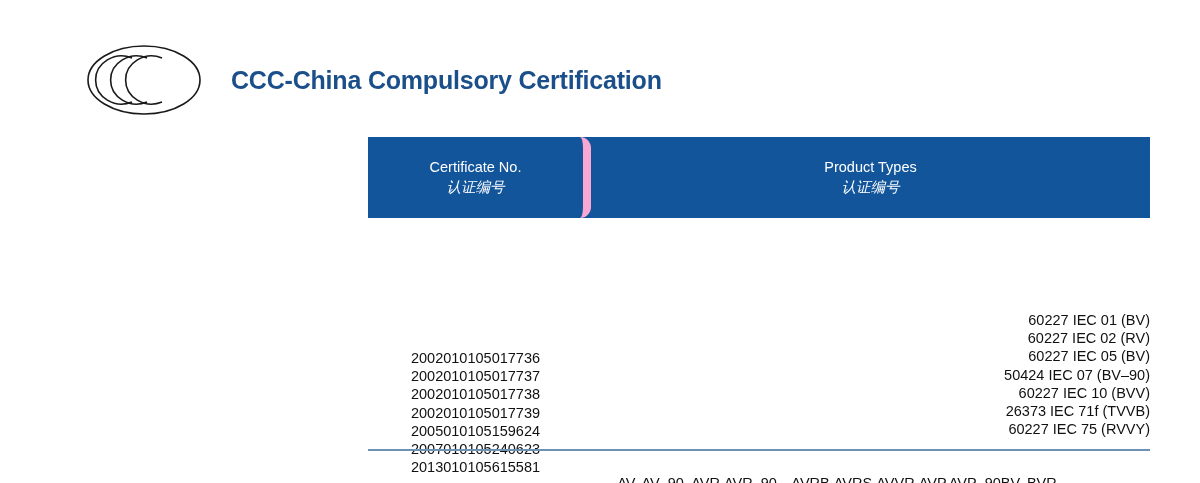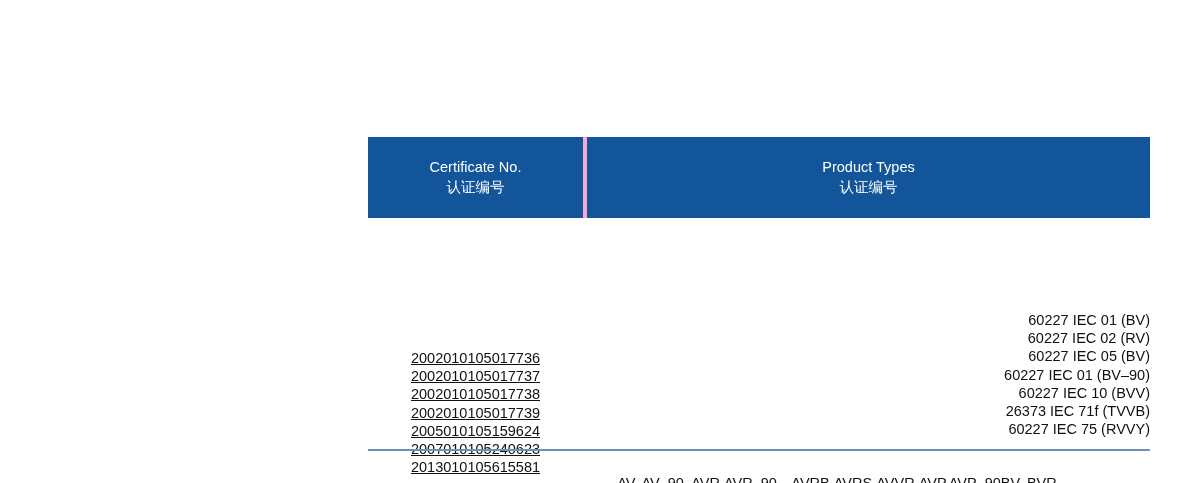--- a/index.html
+++ b/index.html
@@ -66,49 +66,50 @@
     align-items: center;
     justify-content: center;
     text-align: center;
     line-height: 1.35;
     font-size: 14.5px;
   }
 
   .th-cert {
     width: 215px;
     flex: 0 0 215px;
-    border-right: 4px solid #f9a8d4;
+    border-right: 8px solid #f9a8d4;
+    border-radius: 11px;
   }
 
   .th-prod {
     flex: 1 1 auto;
     text-align: right;
   }
 
   .th-line-cn {
     font-size: 14.5px;
+    font-style: italic;
   }
 
   .table-body {
     position: relative;
     min-height: 240px;
     padding-top: 0;
   }
 
   .cert-col {
     position: absolute;
     left: 0;
     top: 131px;
     width: 215px;
     text-align: center;
     font-size: 14.5px;
     line-height: 18.2px;
     color: #111111;
     white-space: nowrap;
-    text-decoration: underline;
   }
 
   .prod-col {
     position: absolute;
     left: 215px;
     top: 93px;
     width: 567px;
     text-align: right;
     font-size: 14.5px;
     line-height: 18.2px;
@@ -133,20 +134,31 @@
     width: 782px;
     height: 2px;
     background: #6f91b4;
   }
 </style>
 </head>
 <body>
 
 <div class="page">
 
+  <div class="header">
+    <div class="ccc-logo">
+      <svg viewBox="0 0 118 76" width="118" height="76" aria-hidden="true">
+        <ellipse cx="59" cy="38" rx="56" ry="34" fill="none" stroke="#1a1a1a" stroke-width="1.6"></ellipse>
+        <path d="M47 16 A 26 24 0 1 0 47 60" fill="none" stroke="#1a1a1a" stroke-width="1.6"></path>
+        <path d="M62 16 A 26 24 0 1 0 62 60" fill="none" stroke="#1a1a1a" stroke-width="1.6"></path>
+        <path d="M77 16 A 26 24 0 1 0 77 60" fill="none" stroke="#1a1a1a" stroke-width="1.6"></path>
+      </svg>
+    </div>
+    <div class="header-title">CCC-China Compulsory Certification</div>
+  </div>
 
   <div class="table">
 
     <div class="table-head">
       <div class="th th-cert">
         <div>Certificate No.</div>
         <div class="th-line-cn">认证编号</div>
       </div>
       <div class="th th-prod">
         <div>Product Types</div>
@@ -163,21 +175,21 @@
         <div>2002010105017739</div>
         <div>2005010105159624</div>
         <div>2007010105240623</div>
         <div>2013010105615581</div>
       </div>
 
       <div class="prod-col">
         <div>60227 IEC 01 (BV)</div>
         <div>60227 IEC 02 (RV)</div>
         <div>60227 IEC 05 (BV)</div>
-        <div>60227 IEC 01 (BV–90)</div>
+        <div>50424 IEC 07 (BV–90)</div>
         <div>60227 IEC 10 (BVV)</div>
         <div>26373 IEC 71f (TVVB)</div>
         <div>60227 IEC 75 (RVVY)</div>
       </div>
 
       <div class="prod-tail">
         <div>AV, AV–90, AVR,AVR–90，AVRB,AVRS,AVVR,AVP,AVP–90BV, BVR,</div>
 
       </div>
 

